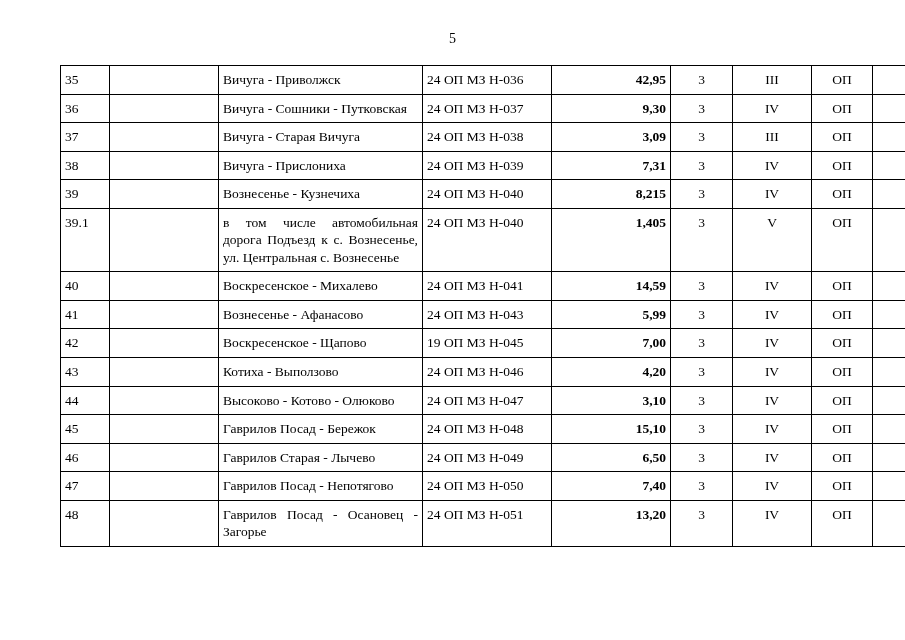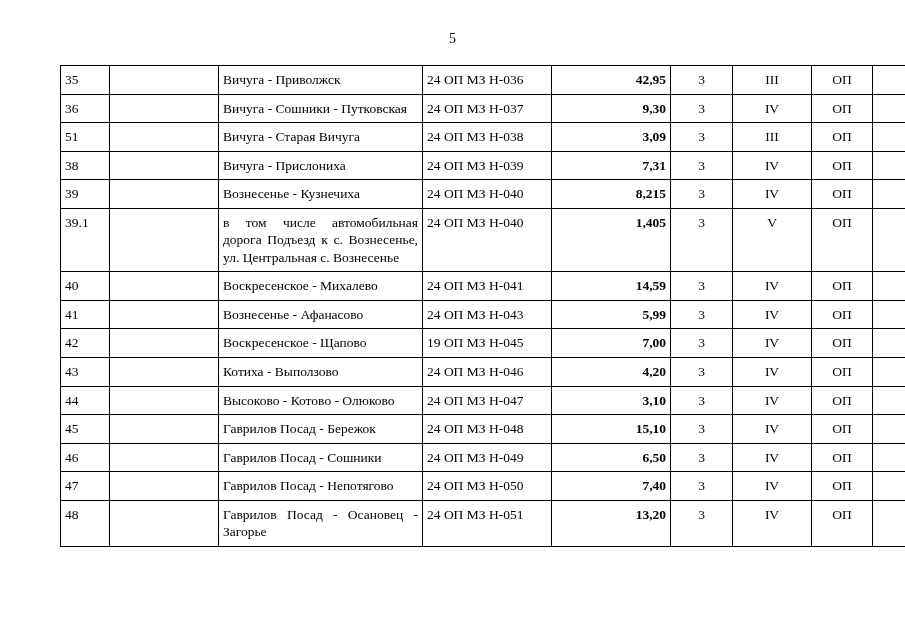--- a/index.html
+++ b/index.html
@@ -72,21 +72,21 @@
     <td class="c-empty"></td>
     <td class="c-name">Вичуга - Сошники - Путковская</td>
     <td class="c-id">24 ОП МЗ Н-037</td>
     <td class="c-len">9,30</td>
     <td class="c-cat">3</td>
     <td class="c-class">IV</td>
     <td class="c-op">ОП</td>
     <td class="c-last"></td>
   </tr>
       <tr>
-    <td class="c-num">51</td>
+    <td class="c-num">37</td>
     <td class="c-empty"></td>
     <td class="c-name">Вичуга - Старая Вичуга</td>
     <td class="c-id">24 ОП МЗ Н-038</td>
     <td class="c-len">3,09</td>
     <td class="c-cat">3</td>
     <td class="c-class">III</td>
     <td class="c-op">ОП</td>
     <td class="c-last"></td>
   </tr>
       <tr>
@@ -184,21 +184,21 @@
     <td class="c-id">24 ОП МЗ Н-048</td>
     <td class="c-len">15,10</td>
     <td class="c-cat">3</td>
     <td class="c-class">IV</td>
     <td class="c-op">ОП</td>
     <td class="c-last"></td>
   </tr>
       <tr>
     <td class="c-num">46</td>
     <td class="c-empty"></td>
-    <td class="c-name">Гаврилов Посад - Сошники</td>
+    <td class="c-name">Гаврилов Старая - Лычево</td>
     <td class="c-id">24 ОП МЗ Н-049</td>
     <td class="c-len">6,50</td>
     <td class="c-cat">3</td>
     <td class="c-class">IV</td>
     <td class="c-op">ОП</td>
     <td class="c-last"></td>
   </tr>
       <tr>
     <td class="c-num">47</td>
     <td class="c-empty"></td>

